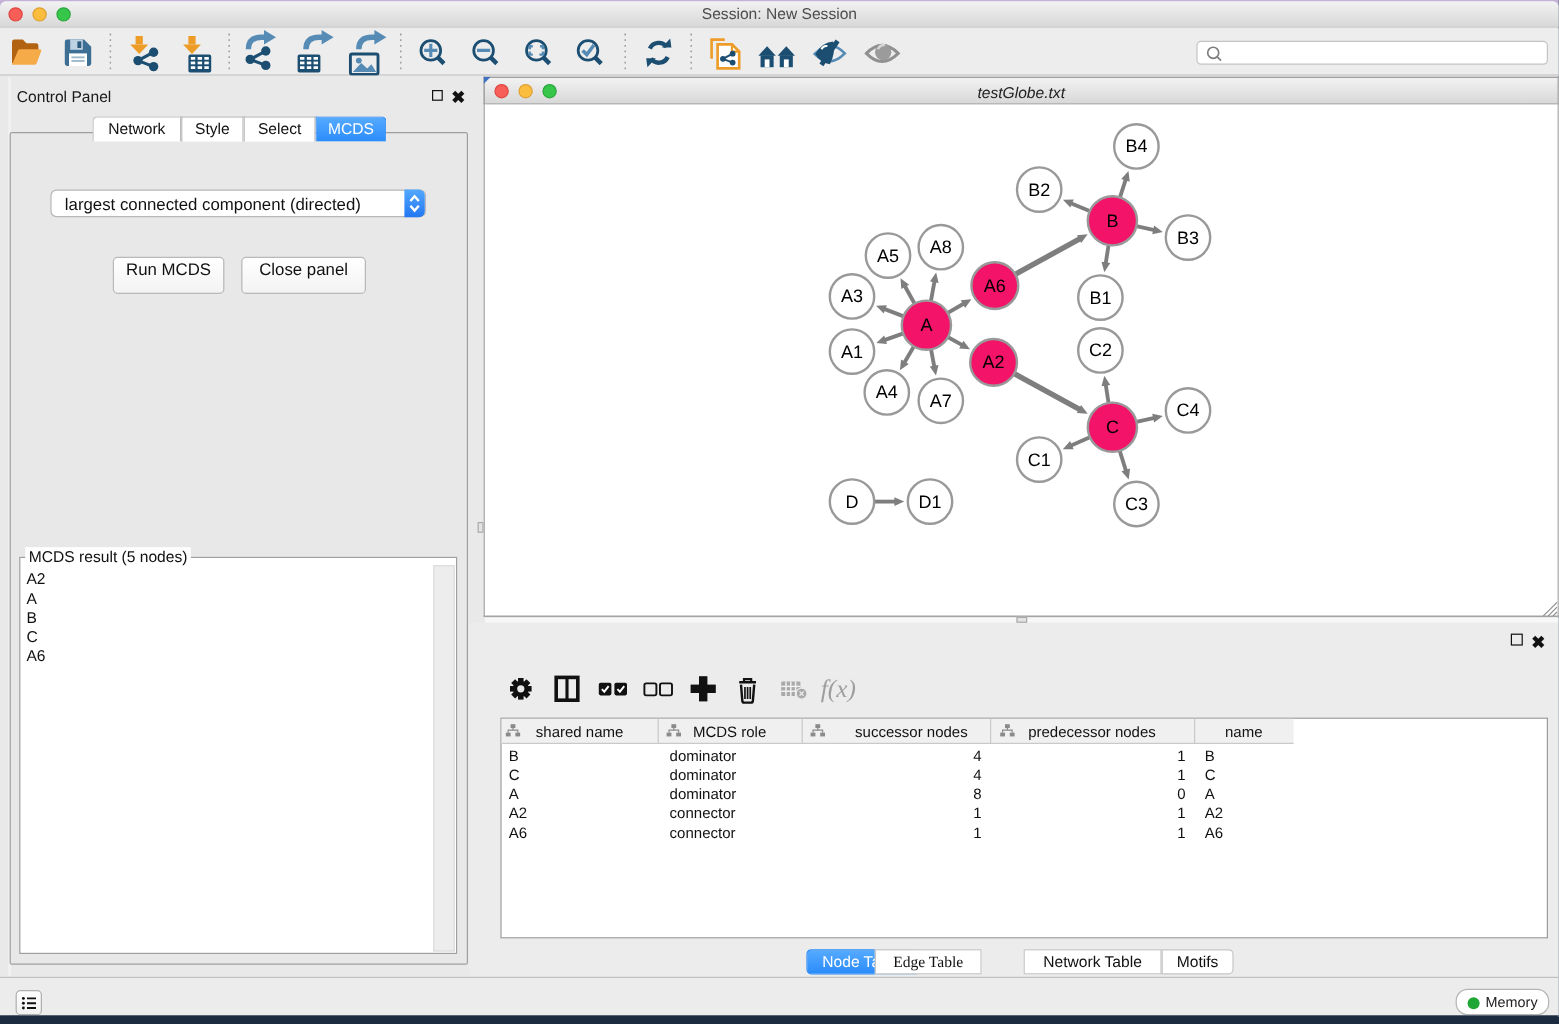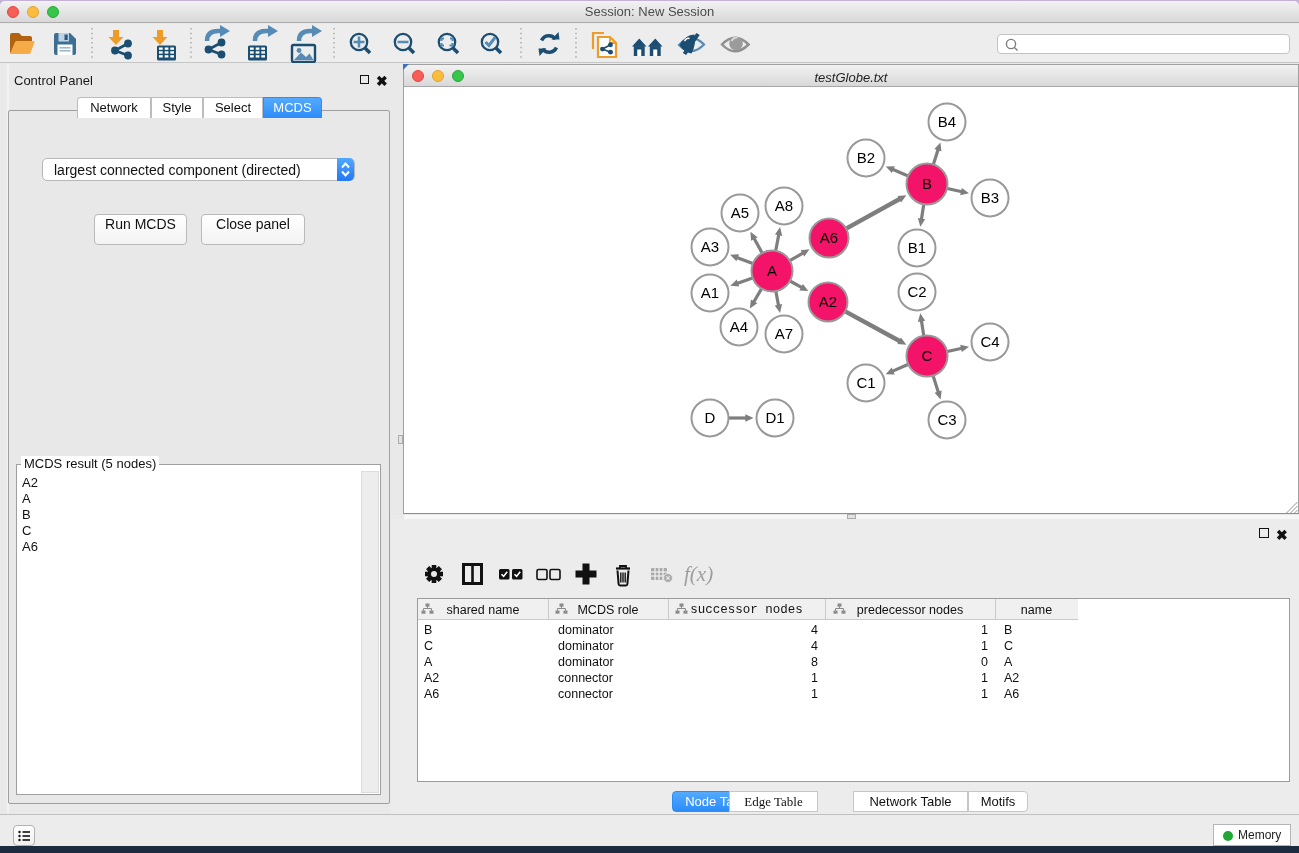--- a/index.html
+++ b/index.html
@@ -32,21 +32,21 @@
 #tp-head .t { position:absolute; left:13px; top:6px; font-size:13px; color:#1a1a1a; }
 #dtable { position:absolute; left:417px; top:597px; width:873px; height:184px; background:#ffffff; border:1px solid #9b9b9b; }
 #dthead { position:absolute; left:0; top:0; width:660px; height:21px; background:#f0f0f0; border-bottom:1px solid #c9c9c9; }
 .hsep { position:absolute; top:0; width:1px; height:21px; background:#c9c9c9; }
 .hlab { position:absolute; top:4px; font-size:12.5px; color:#111; text-align:center; }
 .cell { position:absolute; font-size:12.5px; color:#111; }
 .btab { position:absolute; top:790px; height:21px; border:1px solid #c6c6c6; background:#ffffff; font-size:13px; text-align:center; line-height:20px; color:#111; }
 .btabsel { background:linear-gradient(#55aaff,#2b8cfa); color:#ffffff; border-color:#2b8cfa; }
 #statusbar { position:absolute; left:0; top:813px; width:1299px; height:32px; background:#ececec; border-top:1px solid #c0c0c0; }
 #listbtn { position:absolute; left:13px; top:824px; width:22px; height:21px; background:linear-gradient(#ffffff,#f0f0f0); border:1px solid #b0b0b0; border-radius:4px; }
-#membtn { position:absolute; left:1213px; top:823px; width:78px; height:22px; background:#ffffff; border:1px solid #b4b4b4; border-radius:0; font-size:12px; color:#222; }
+#membtn { position:absolute; left:1213px; top:823px; width:78px; height:22px; background:#ffffff; border:1px solid #b4b4b4; border-radius:10px; font-size:12px; color:#222; }
 #membtn .dot { position:absolute; left:9px; top:6px; width:10px; height:10px; border-radius:50%; background:#1fa634; }
 #membtn .t { position:absolute; left:24px; top:3px; }
 .divh { position:absolute; background:#e3e3e3; border:1px solid #ababab; }
 </style></head><body>
 <div id="screen">
 <div id="wallpaper-top"></div>
 <div id="appwin">
 <div id="titlebar">
   <span class="tl" style="left:7px; top:5px; background:#f75e57; border:1px solid #df4742;"></span>
   <span class="tl" style="left:27px; top:5px; background:#fbbd3e; border:1px solid #dfa133;"></span>
@@ -334,21 +334,21 @@
 <text x="269" y="25" font-family="Liberation Serif, serif" font-style="italic" font-size="21" fill="#9e9e9e">f(x)</text>
 </svg>
 <div id="dtable">
         <div id="dthead"></div>
 <div class="hsep" style="left:130px"></div>
 <div class="hsep" style="left:250px"></div>
 <div class="hsep" style="left:407px"></div>
 <div class="hsep" style="left:577px"></div>
 <div class="hlab" style="left:0px;width:130px;">shared name</div>
 <div class="hlab" style="left:130px;width:120px;">MCDS role</div>
-<div class="hlab" style="left:250px;width:157px;font-family:Liberation Mono, monospace;">successor nodes</div>
+<div class="hlab" style="left:263px;width:157px;">successor nodes</div>
 <div class="hlab" style="left:407px;width:170px;">predecessor nodes</div>
 <div class="hlab" style="left:577px;width:83px;">name</div>
 <div class="cell" style="left:6px;top:24px;">B</div>
 <div class="cell" style="left:140px;top:24px;">dominator</div>
 <div class="cell" style="left:300px;top:24px;width:100px;text-align:right;">4</div>
 <div class="cell" style="left:470px;top:24px;width:100px;text-align:right;">1</div>
 <div class="cell" style="left:586px;top:24px;">B</div>
 <div class="cell" style="left:6px;top:40px;">C</div>
 <div class="cell" style="left:140px;top:40px;">dominator</div>
 <div class="cell" style="left:300px;top:40px;width:100px;text-align:right;">4</div>

